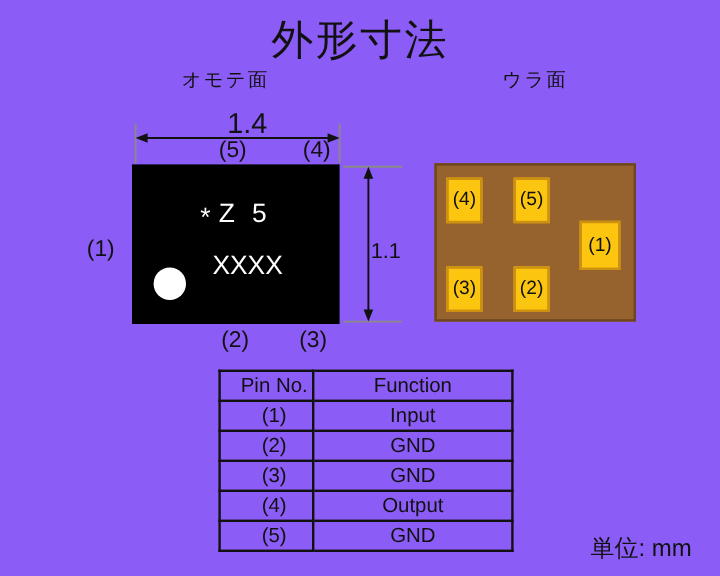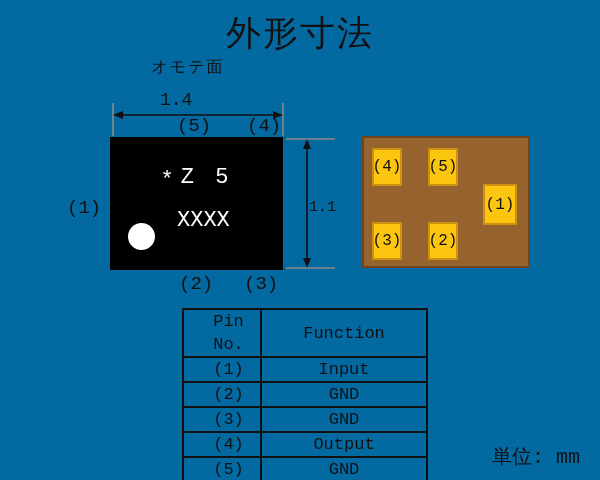--- a/index.html
+++ b/index.html
@@ -1,37 +1,37 @@
 <!DOCTYPE html>
 <html><head>
 <meta charset="utf-8">
 <style>
   html,body{margin:0;padding:0;background:#fff;}
   #stage{
-    position:relative;width:600px;height:480px;background:#0369a1;overflow:hidden;
-    font-family:Liberation Mono, monospace;color:#111;
+    position:relative;width:600px;height:480px;background:#8b5cf6;overflow:hidden;
+    font-family:Liberation Sans, sans-serif;color:#111;
   }
   .abs{position:absolute;}
   .ctr{text-align:center;}
   #title{left:0;top:10px;width:600px;font-size:35px;letter-spacing:2px;}
   .view-label{font-size:16px;letter-spacing:2px;}
   #front-label{left:128px;top:57px;width:120px;}
   #back-label{left:400px;top:57px;width:92px;}
 
   
   #chip{left:110px;top:137px;width:173px;height:133px;background:#000;}
   #chip-marking{left:110px;top:165px;width:173px;display:flex;justify-content:center;
     color:#fff;font-size:22px;}
   #chip-marking .star{display:inline-block;transform:translateY(3px);margin-right:7px;}
   #chip-marking .code{letter-spacing:4px;}
   #pin1-dot{left:128px;top:223px;width:27px;height:27px;background:#fff;border-radius:50%;}
   #chip-lot{left:177px;top:208px;width:60px;color:#fff;font-size:22px;letter-spacing:0px;}
   .pin-label{font-size:19px;width:34px;text-align:center;}
-  #dim-w-label{left:160px;top:90px;width:44px;font-size:18px;}
-  #dim-h-label{left:309px;top:199px;width:36px;font-size:15px;text-align:left;}
+  #dim-w-label{left:184px;top:90px;width:44px;font-size:24px;text-align:center;}
+  #dim-h-label{left:309px;top:199px;width:36px;font-size:18px;text-align:left;}
 
   
   #package{left:362px;top:136px;width:168px;height:132px;background:#96622E;
     border:2px solid #6E461E;box-sizing:border-box;}
   .pad{position:absolute;background:#FBC510;border:2px solid #CE9011;box-sizing:border-box;
     display:flex;align-items:center;justify-content:center;font-size:16px;color:#111;}
 
   
   #pin-table{left:182px;top:308px;border-collapse:collapse;table-layout:fixed;}
   #pin-table th,#pin-table td{
@@ -44,20 +44,21 @@
   svg{display:block;}
 </style>
 </head>
 <body>
 
 <div id="stage">
 
   <div class="abs ctr" id="title">外形寸法</div>
 
   <div class="abs ctr view-label" id="front-label">オモテ面</div>
+  <div class="abs ctr view-label" id="back-label">ウラ面</div>
 
   <svg class="abs" style="left:0;top:0;" width="600" height="480">
 
     <line x1="113" y1="103" x2="113" y2="136" stroke="#8a8a8a" stroke-width="1.6"></line>
     <line x1="283" y1="103" x2="283" y2="136" stroke="#8a8a8a" stroke-width="1.6"></line>
 
     <line x1="121" y1="115" x2="275" y2="115" stroke="#111" stroke-width="1.6"></line>
     <polygon points="113,115 123,111 123,119" fill="#111"></polygon>
     <polygon points="283,115 273,111 273,119" fill="#111"></polygon>
 

